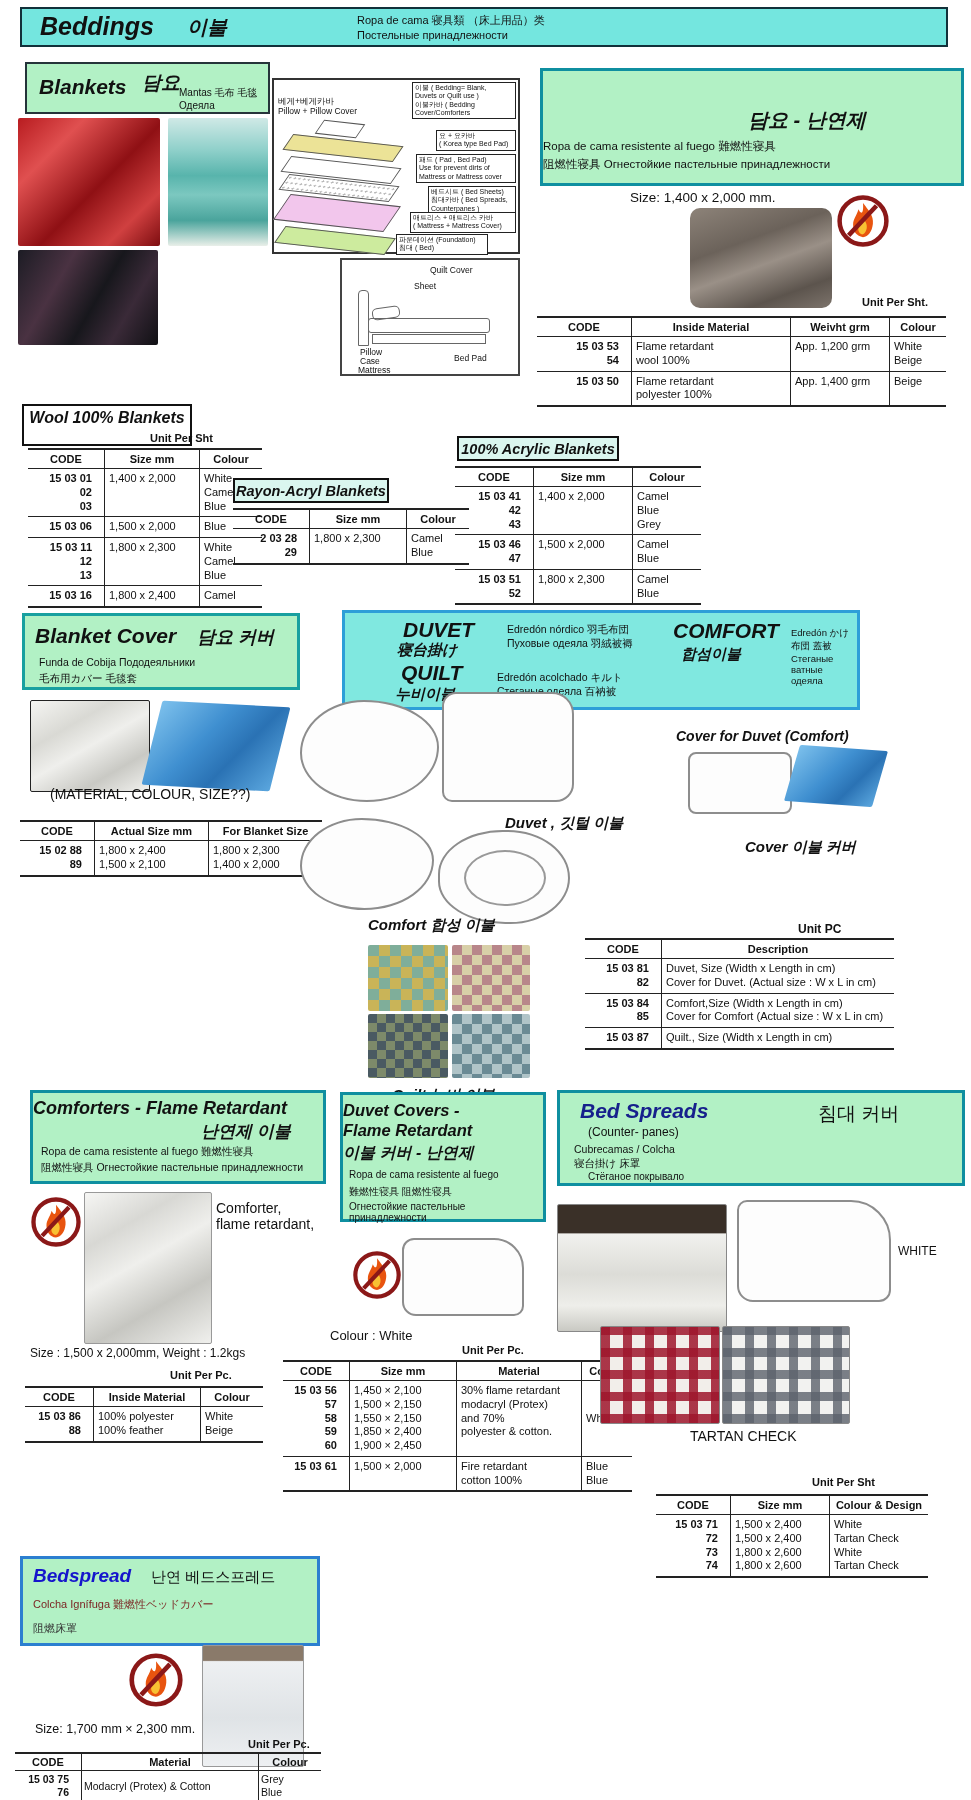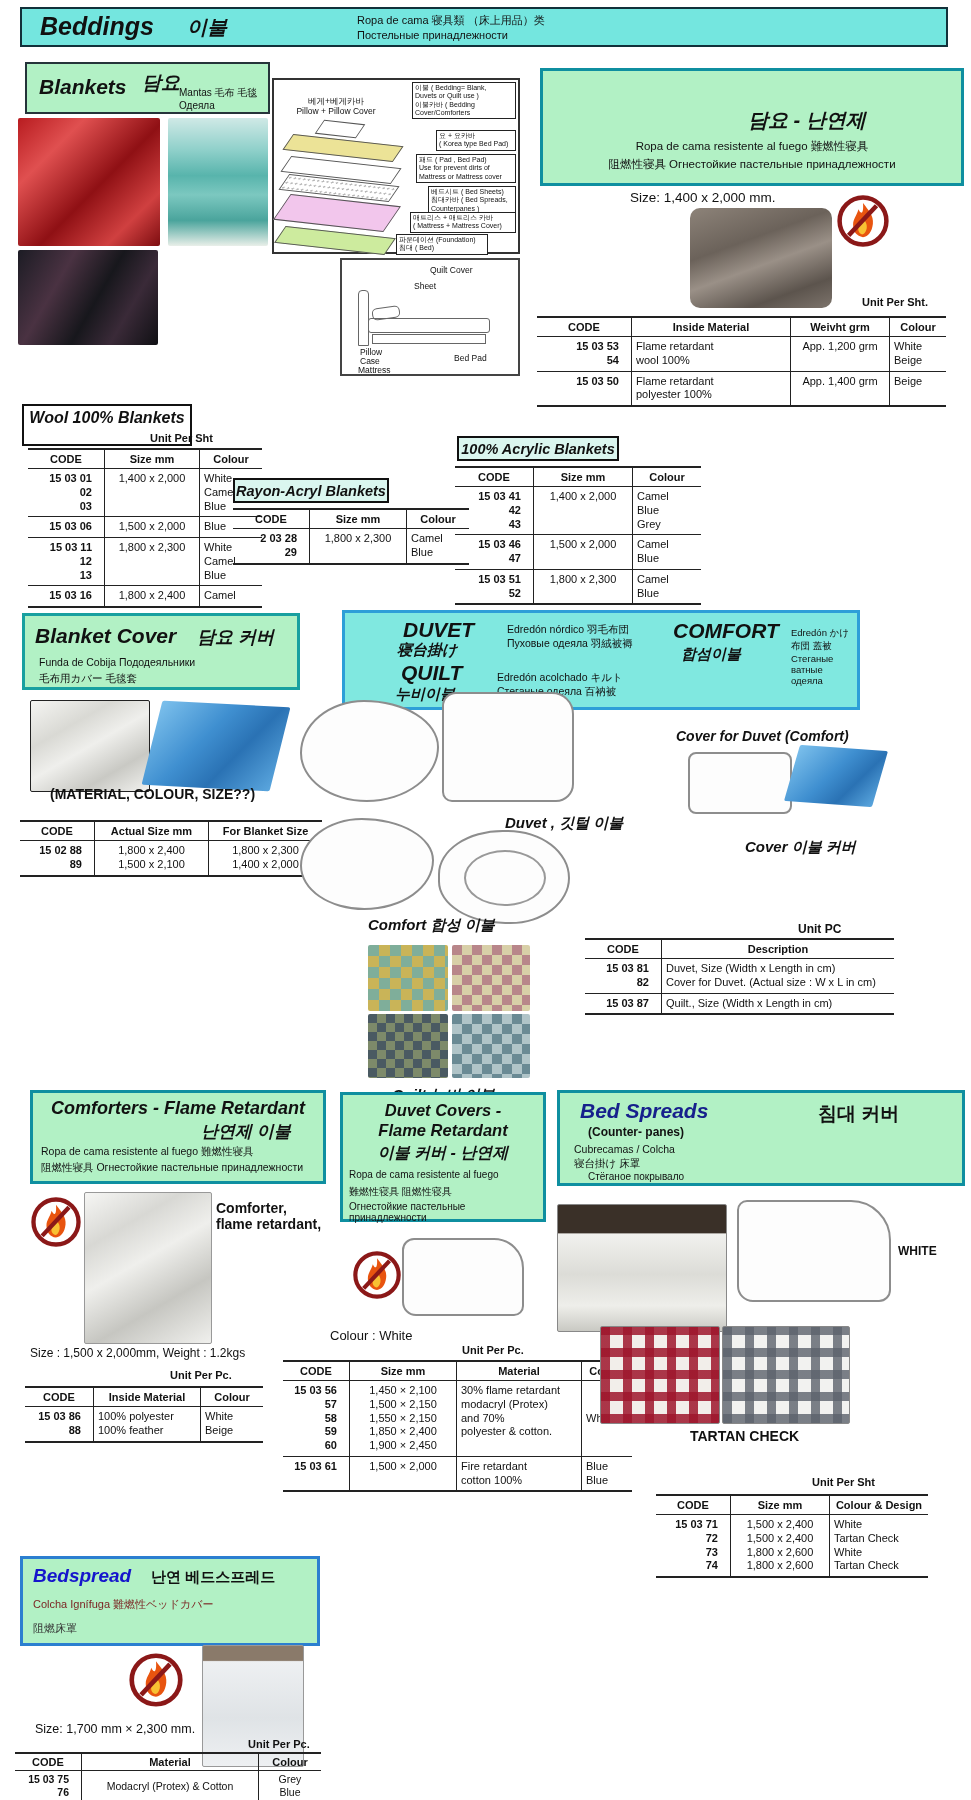--- a/index.html
+++ b/index.html
@@ -1,35 +1,35 @@
 <!DOCTYPE html>
 <html><head>
 <meta charset="utf-8">
 <style>
   html,body{margin:0;padding:0;background:#e8e8e8}
   .page{position:relative;width:971px;height:1800px;margin:0 auto;background:#fff;
         font-family:"Liberation Sans",sans-serif;color:#111;overflow:hidden}
   .abs{position:absolute}
   [data-bind]{white-space:pre-line}
   .bi{font-weight:bold;font-style:italic}
-  .b{font-weight:bold}
+  .b{font-weight:normal}
   .box{position:absolute;box-sizing:border-box}
   .mint{background:#b2f1c5}
   .cyanbox{background:#80e8e0}
   .lblbox{position:absolute;box-sizing:border-box;background:#daf6ef;border:2px solid #111;
           text-align:center;font-weight:bold;font-style:italic}
   .tbl{position:absolute}
   .tbl table{border-collapse:collapse;width:100%;font-size:11px;table-layout:fixed}
   .tbl th{border-top:2px solid #222;border-bottom:1px solid #222;padding:3px 3px;font-weight:bold;
           text-align:center;font-size:11px;overflow:hidden}
   .tbl td{border-bottom:1px solid #222;padding:3px 4px;vertical-align:top;line-height:1.25}
   .tbl tr:last-child td{border-bottom:2px solid #222}
   .tbl td+td,.tbl th+th{border-left:1px solid #222}
   .code{font-weight:bold;text-align:right;padding-right:12px !important}
-  .ctr{text-align:center}
+  .ctr{}
   .callout{position:absolute;background:#fff;border:1px solid #222;font-size:7px;line-height:1.18;
            padding:1px 2px;box-sizing:border-box}
   .photo{position:absolute;border-radius:2px}
   .sketch{position:absolute;background:#fdfdfd;border:2px solid #8d8d8d}
   .blob{border-radius:46% 54% 52% 48% / 52% 46% 54% 48%}
   .layer{position:absolute;width:116px;height:14px;border:1px solid #555;transform:skewX(-30deg) rotate(6deg)}
   .smalllabel{position:absolute;font-size:8.5px;line-height:1.1}
   .unit{position:absolute;font-weight:bold;font-size:11px}
   .firewrap{position:absolute}
 </style>
@@ -342,20 +342,26 @@
       </tr>
         </thead>
       <tbody>
         <tr>
           <td class="code" data-bind="duvet_area.table.rows.0.code">15 03 81
 82</td>
           <td data-bind="duvet_area.table.rows.0.desc">Duvet, Size (Width x Length in cm)
 Cover for Duvet. (Actual size : W x L in cm)</td>
         </tr>
         <tr>
+          <td class="code" data-bind="duvet_area.table.rows.1.code">15 03 84
+85</td>
+          <td data-bind="duvet_area.table.rows.1.desc">Comfort,Size (Width x Length in cm)
+Cover for Comfort (Actual size : W x L in cm)</td>
+        </tr>
+        <tr>
           <td class="code" data-bind="duvet_area.table.rows.2.code">15 03 87</td>
           <td data-bind="duvet_area.table.rows.2.desc">Quilt., Size (Width x Length in cm)</td>
         </tr>
       </tbody>
     </table>
   </div>
 
   <div class="box mint" style="left:30px;top:1090px;width:296px;height:94px;border:3px solid #0f8fa0">
     <div class="abs bi ctr" data-bind="comforters.title" style="left:0;top:5px;width:100%;font-size:18px">Comforters - Flame Retardant</div>
     <div class="abs bi" data-bind="comforters.kr" style="left:168px;top:27px;font-size:17px">난연제 이불</div>

